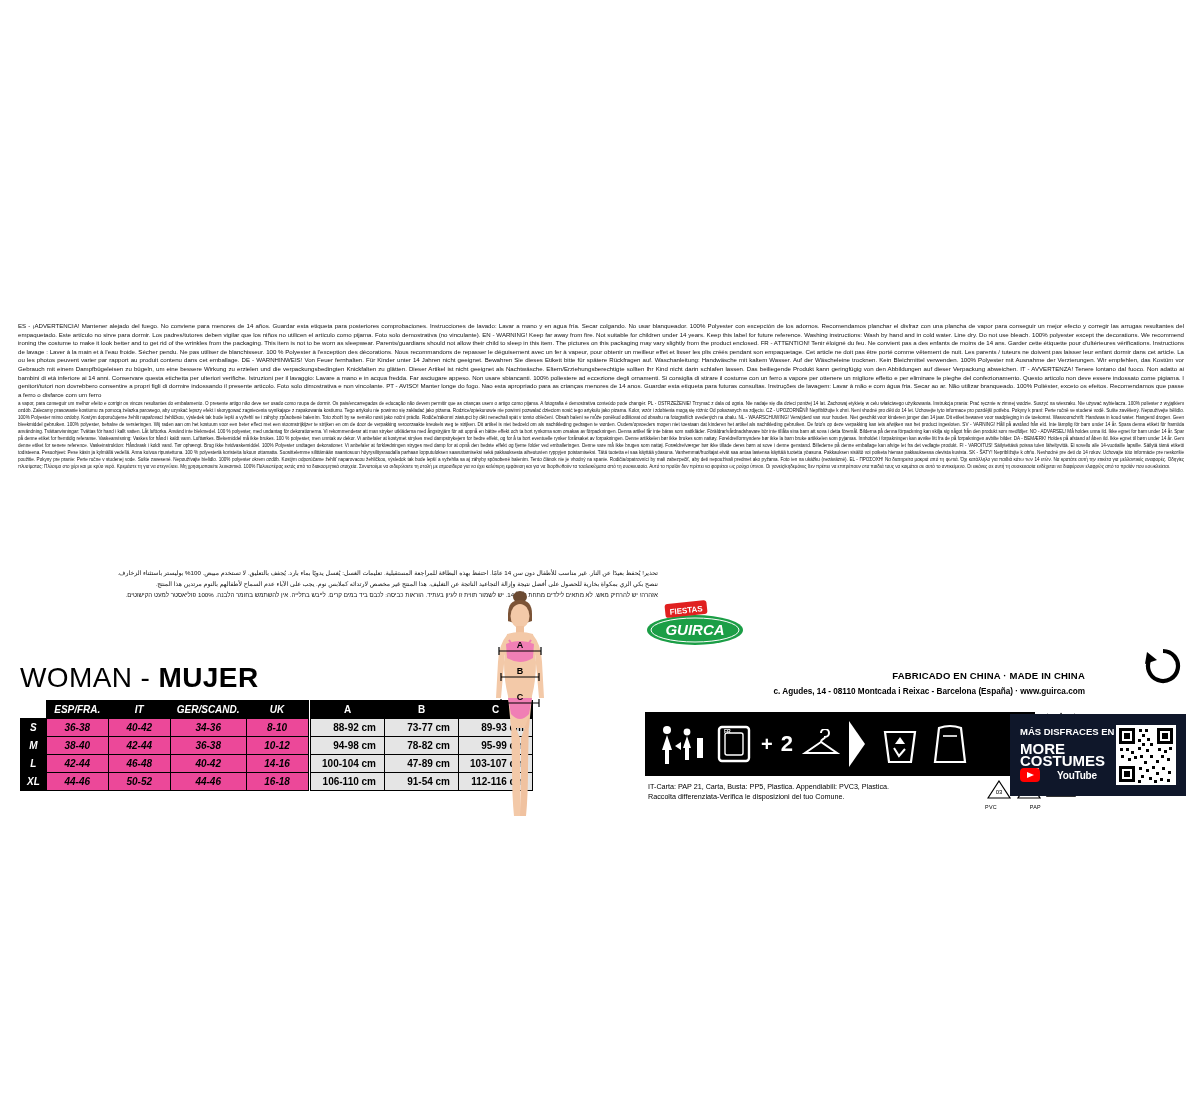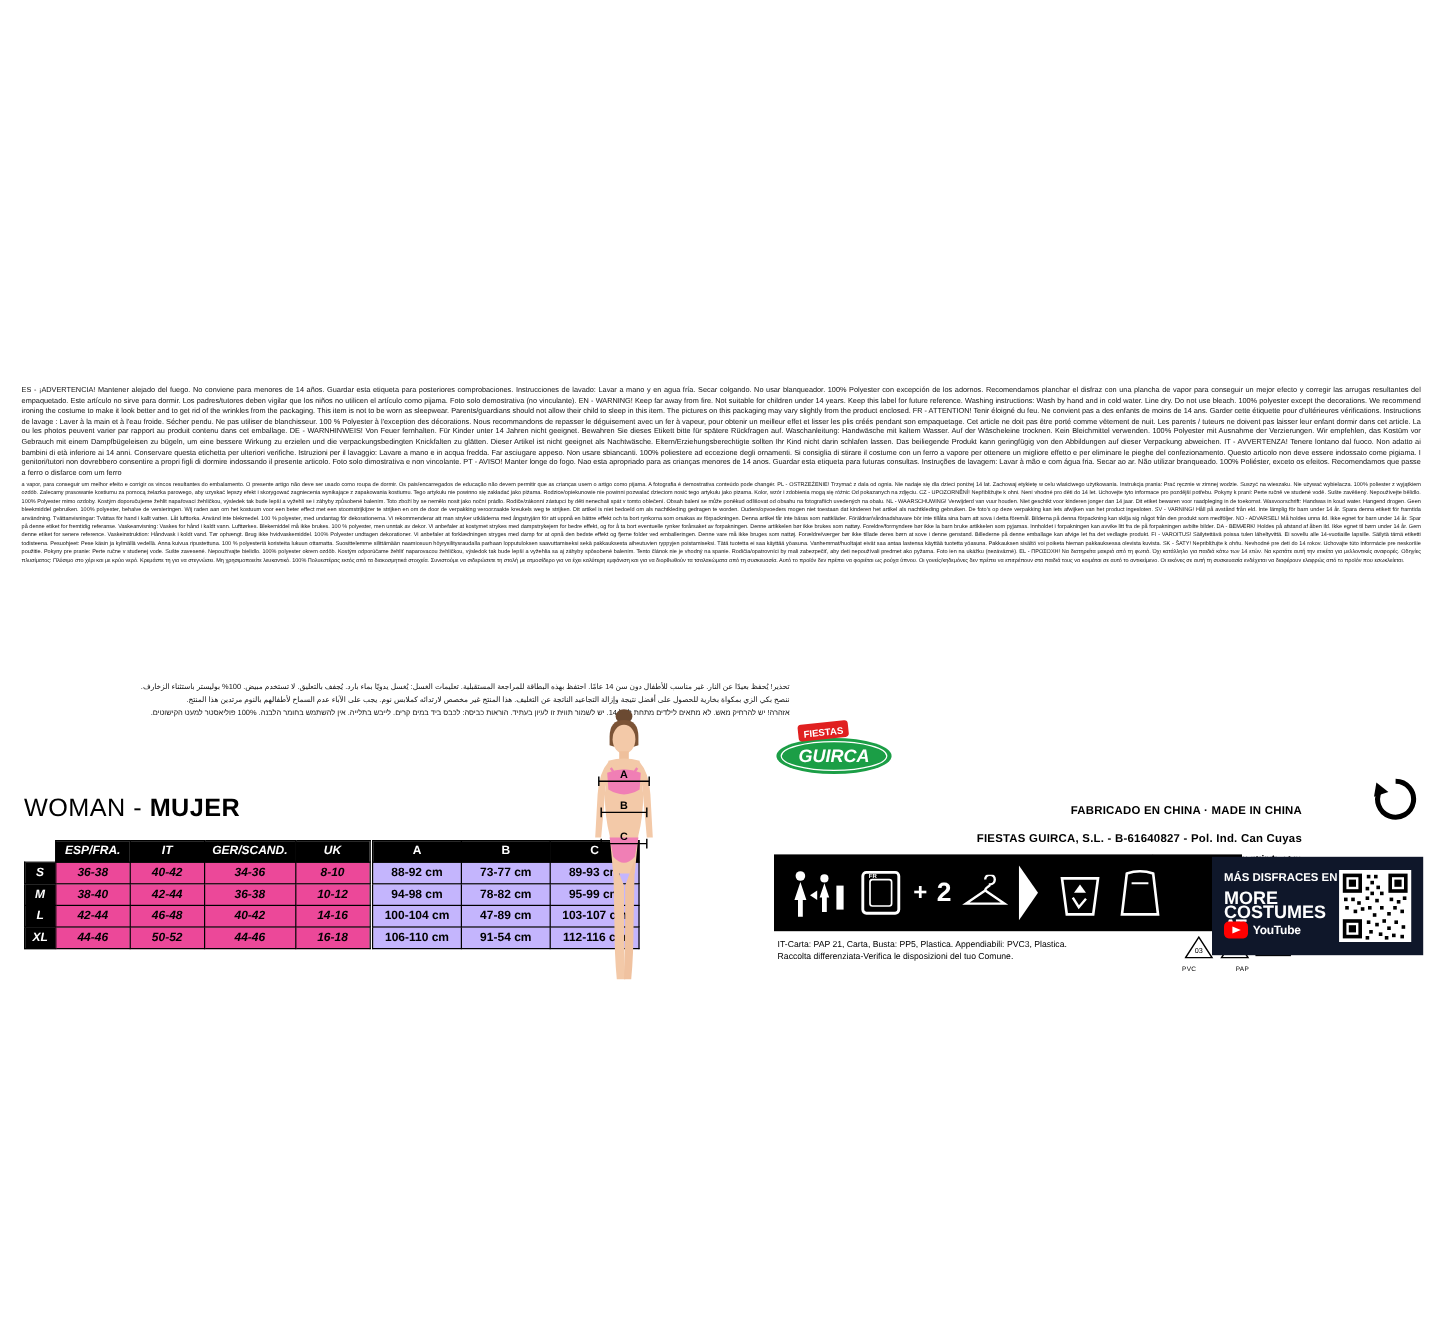--- a/index.html
+++ b/index.html
@@ -52,21 +52,21 @@
     font-size: 6.2px;
     line-height: 9px;
     color: #111;
   }
 
   
   .title {
     position: absolute;
     left: 20px;
     top: 662px;
-    font-size: 21px;
+    font-size: 28px;
     letter-spacing: 0.4px;
     font-weight: 400;
   }
   .title b { font-weight: bold; }
 
   
   .size-table {
     position: absolute;
     left: 20px;
     top: 700px;
@@ -117,25 +117,25 @@
     color: #fff;
     border: 1px solid #000;
     padding: 3px 10px;
     height: 15px;
     box-sizing: border-box;
     min-width: 74px;
   }
   .meas-table td {
     border: 1px solid #000;
     padding: 3px 8px;
-    text-align: center;
+    text-align: right;
     font-weight: bold;
     height: 15px;
     box-sizing: border-box;
-    background: #c4b5fd;
+    background: #e5e5e5;
   }
 
   
   .model {
     position: absolute;
     left: 465px;
     top: 588px;
     width: 110px;
     height: 230px;
   }
@@ -257,21 +257,21 @@
     font-weight: bold;
     line-height: 12px;
     margin-top: 5px;
   }
   .yt-badge {
     position: absolute;
     left: 10px;
     top: 54px;
     display: flex;
     align-items: center;
-    gap: 4px;
+    gap: 17px;
   }
   .yt-play {
     width: 20px;
     height: 14px;
     background: #ff0000;
     border-radius: 4px;
     position: relative;
   }
   .yt-play::after {
     content: "";
@@ -440,21 +440,20 @@
       <ellipse cx="50" cy="30" rx="48" ry="15" fill="#1b9e46"></ellipse>
       <ellipse cx="50" cy="30" rx="44" ry="12" fill="none" stroke="#ffffff" stroke-width="1"></ellipse>
       <text x="50" y="35" font-family="Liberation Sans, sans-serif" font-size="15" font-weight="bold" font-style="italic" text-anchor="middle" fill="#ffffff">GUIRCA</text>
       <rect x="20" y="2" width="42" height="14" rx="3" fill="#e02020" transform="rotate(-6 41 9)"></rect>
       <text x="41" y="13" font-family="Liberation Sans, sans-serif" font-size="8" font-weight="bold" text-anchor="middle" fill="#ffffff" transform="rotate(-6 41 9)">FIESTAS</text>
     </svg>
   </div>
 
   <div class="company">
     <div class="line">FABRICADO EN CHINA · MADE IN CHINA</div>
-    <div class="line" style="margin-top:8px;">FIESTAS GUIRCA, S.L. - B-61640827 - Pol. Ind. Can Cuyas</div>
     <div class="addr">c. Agudes, 14 - 08110 Montcada i Reixac - Barcelona (España) · www.guirca.com</div>
   </div>
 
   <div class="care-band">
     <div class="care-inner">
       <div class="cell">
         <svg width="54" height="48" viewBox="0 0 54 48" xmlns="http://www.w3.org/2000/svg">
           <circle cx="14" cy="10" r="4" fill="#fff"></circle>
           <path d="M14 15 L9 30 L12 30 L12 44 L16 44 L16 30 L19 30 Z" fill="#fff"></path>
           <circle cx="34" cy="12" r="3.4" fill="#fff"></circle>

